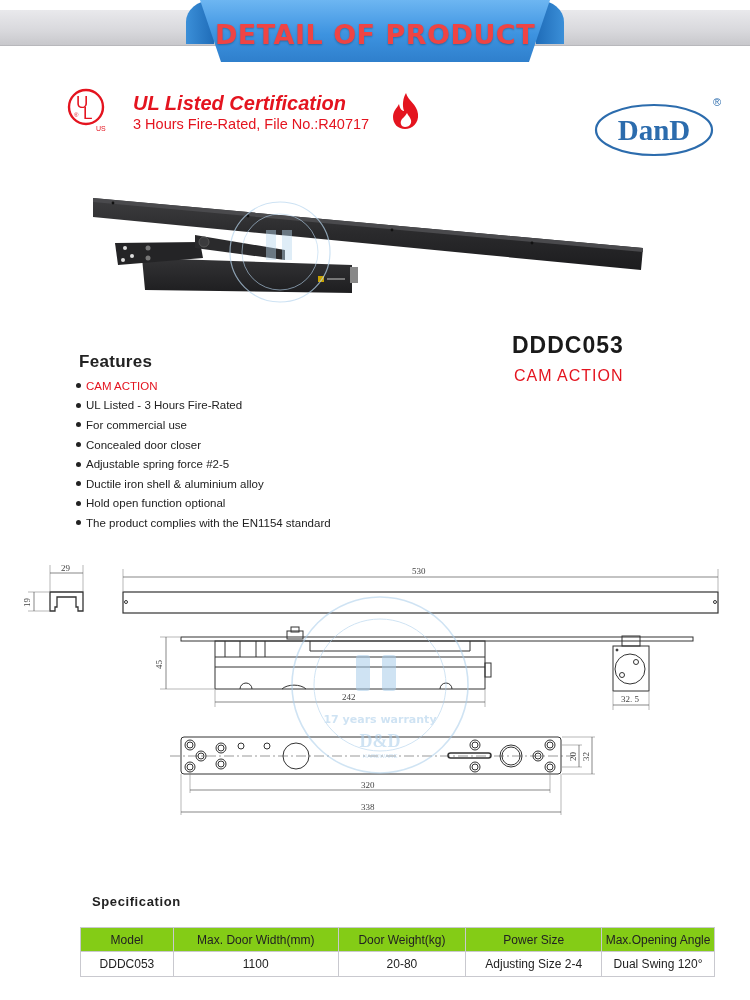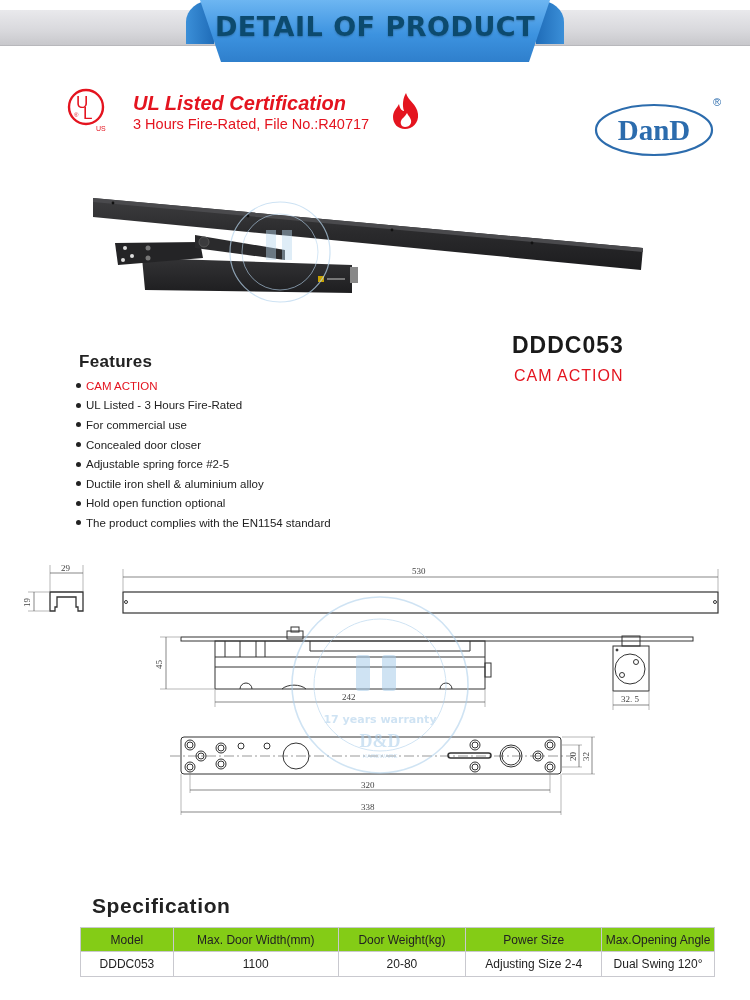--- a/index.html
+++ b/index.html
@@ -22,23 +22,23 @@
     position: absolute; left: 186px; top: 0; width: 28px; height: 44px;
     background: linear-gradient(90deg, #3b8fd8, #1f6cb8);
     border-top-left-radius: 26px 22px;
   }
   .banner-curl-r {
     position: absolute; left: 536px; top: 0; width: 28px; height: 44px;
     background: linear-gradient(270deg, #3b8fd8, #1f6cb8);
     border-top-right-radius: 26px 22px;
   }
   .banner-title {
-    position: absolute; left: 200px; top: 11px; width: 350px; text-align: center;
+    position: absolute; left: 200px; top: 19px; width: 350px; text-align: center;
     font-family: "DejaVu Sans", sans-serif; font-weight: bold; font-size: 27px;
-    color: #0c4a6e; letter-spacing: 0.5px;
+    color: #ef4444; letter-spacing: 0.5px;
     text-shadow: 0 1px 2px rgba(0,0,0,.25);
   }
 
   
   .ul-logo { position: absolute; left: 66px; top: 88px; width: 40px; height: 44px; }
   .cert-title {
     position: absolute; left: 133px; top: 92px; font-weight: bold; font-size: 20px; color: #e4141f; font-style: italic;
   }
   .cert-sub {
     position: absolute; left: 133px; top: 116px; font-size: 14.5px; color: #e4141f;
@@ -59,21 +59,21 @@
   .features-list li.red { color: #e4141f; }
 
   .model-code { position: absolute; left: 512px; top: 332px; font-weight: bold; font-size: 23px; color: #1a1a1a; letter-spacing: 1px; }
   .model-action { position: absolute; left: 514px; top: 367px; font-size: 16px; color: #e4141f; letter-spacing: 1px; }
 
   
   .drawings { position: absolute; left: 0; top: 555px; width: 750px; height: 270px; }
   .dim-text { font-family: "Liberation Serif", serif; font-size: 9px; fill: #444; }
 
   
-  .spec-title { position: absolute; left: 92px; top: 894px; font-weight: bold; font-size: 21px; color: #222; letter-spacing: 0.6px; }
+  .spec-title { position: absolute; left: 92px; top: 894px; font-weight: bold; font-size: 13px; color: #222; letter-spacing: 0.6px; }
   .spec-table {
     position: absolute; left: 80px; top: 927px; width: 635px;
     border-collapse: collapse; font-size: 12px; color: #222;
   }
   .spec-table th, .spec-table td { border: 1px solid #c9c9cf; text-align: center; font-weight: normal; }
   .spec-table th { background: #84cc16; height: 24px; }
   .spec-table td { background: #ffffff; height: 25px; }
 </style>
 </head>
 <body>

